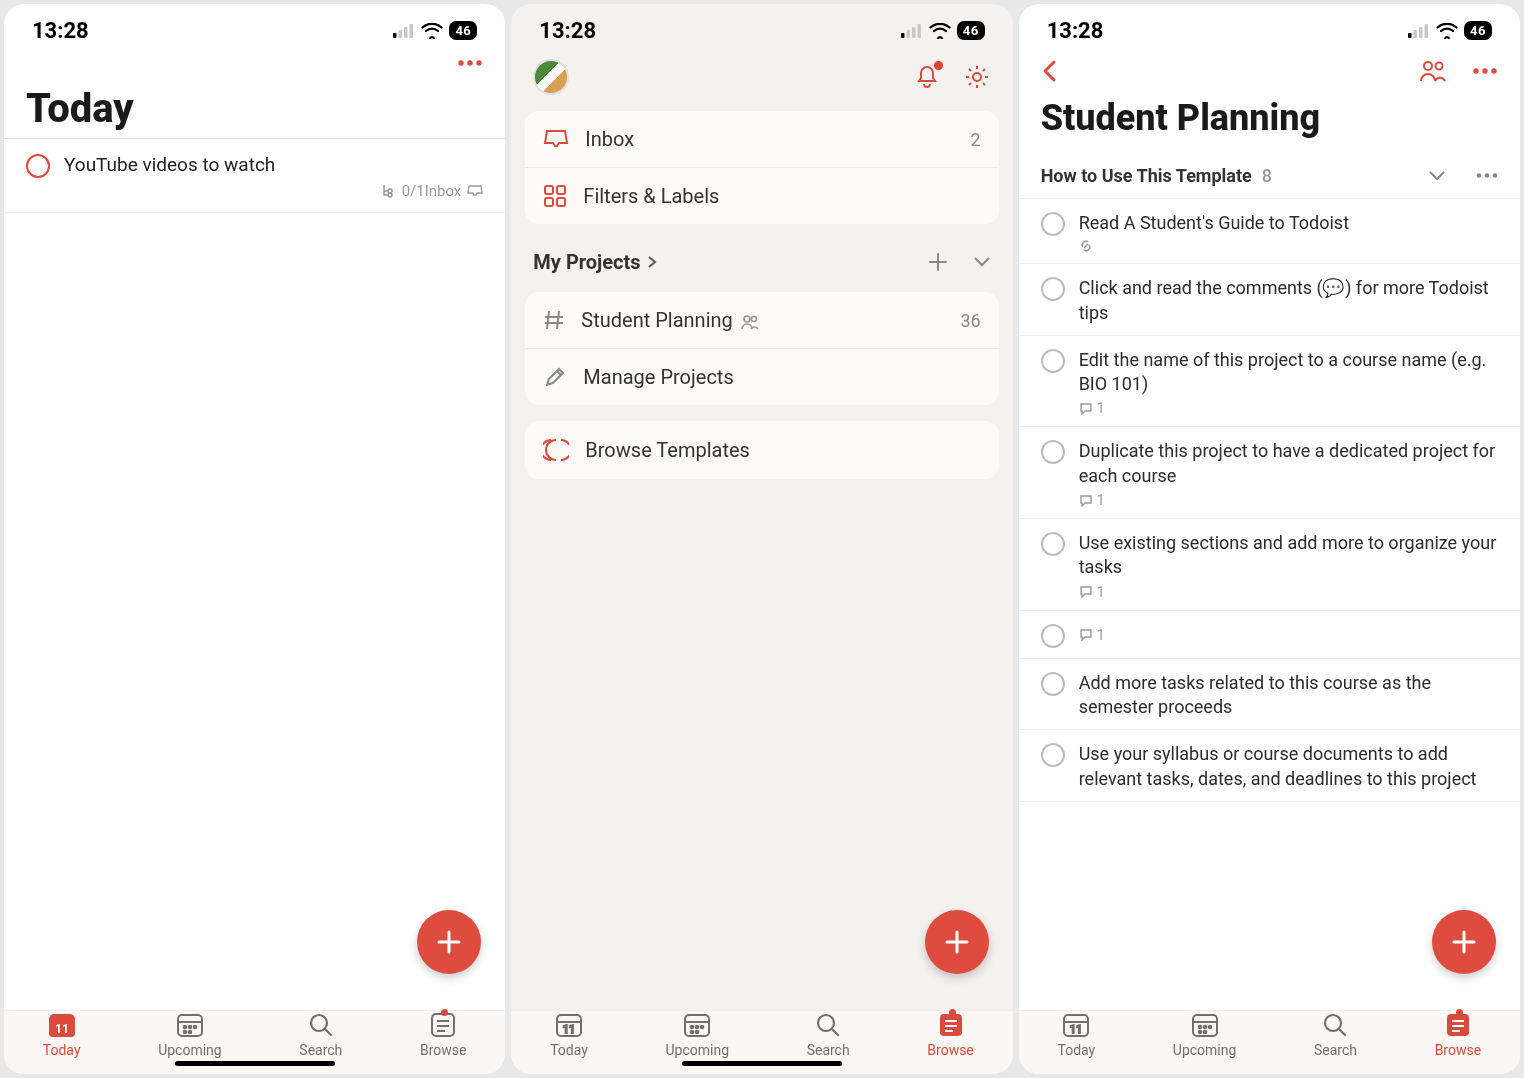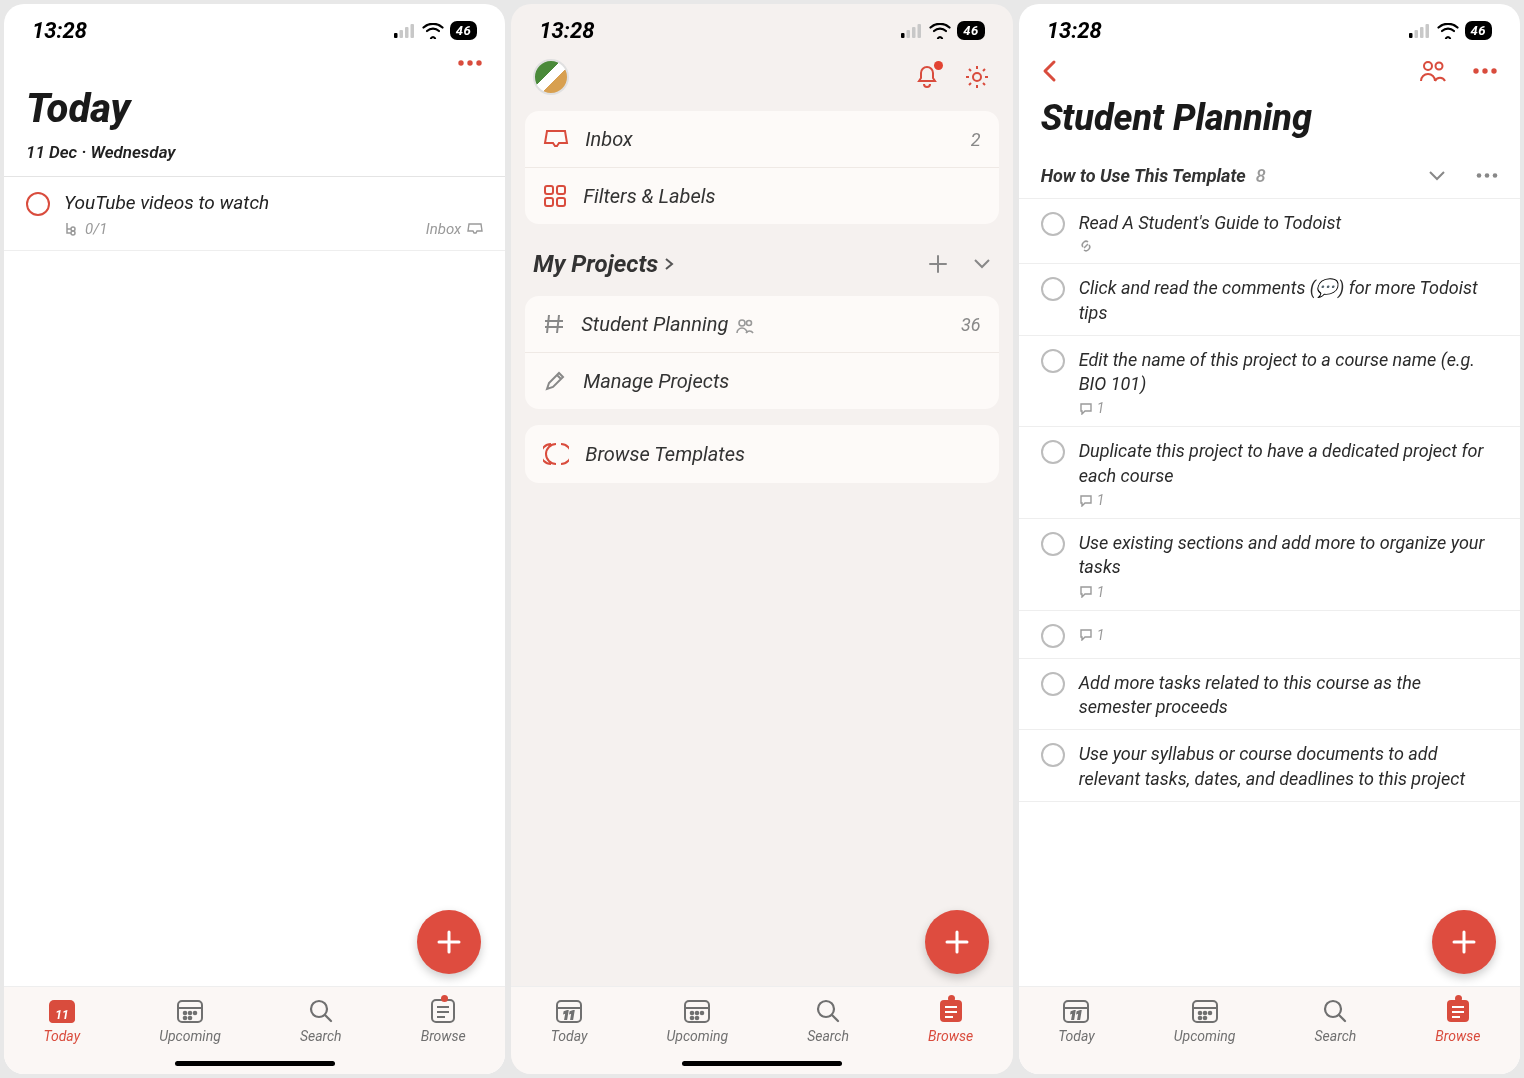--- a/index.html
+++ b/index.html
@@ -13,21 +13,20 @@
     height: 1078px;
   }
   .phone {
     flex: 1;
     background: #ffffff;
     border-radius: 20px;
     display: flex;
     flex-direction: column;
     overflow: hidden;
     position: relative;
-    font-style: italic;
   }
   .phone.tinted { background: #f5f1ef; }
   
   .status-bar {
     display: flex;
     justify-content: space-between;
     align-items: center;
     padding: 14px 28px 8px 28px;
     font-weight: 700;
     font-size: 22px;
@@ -68,36 +67,36 @@
     display: flex; align-items: flex-start; padding: 14px 22px 12px 22px;
     border-bottom: 1px solid #eee; gap: 14px;
   }
   .task-row .circle {
     width: 24px; height: 24px; border: 2.5px solid #d94c3d; border-radius: 50%;
     flex-shrink: 0; margin-top: 1px;
   }
   .task-row .circle.gray-c { border-color: #bcbcbc; }
   .task-body { flex: 1; }
   .task-title { font-size: 19px; color: #222; }
-  .task-meta-row { display: flex; justify-content: space-between; align-items: center; margin-top: 6px; }
+  .task-meta-row { display: flex; justify-content: flex-end; align-items: center; margin-top: 6px; }
   .task-meta { display: flex; align-items: center; gap: 5px; color: #9a9a9a; font-size: 15px; }
   .task-right { display: flex; align-items: center; gap: 6px; color: #9a9a9a; font-size: 15px; }
   
   .fab {
     position: absolute; right: 24px; bottom: 100px;
     width: 64px; height: 64px; border-radius: 50%;
     background: #de4c3f; display: flex; align-items: center; justify-content: center;
     box-shadow: 0 4px 10px rgba(0,0,0,0.2);
   }
   
   .tabbar {
     position: absolute; bottom: 0; left: 0; right: 0;
-    height: 88px; background: #fbf7f5;
+    height: 64px; background: #fbf7f5;
     display: flex; justify-content: space-around; align-items: flex-start;
-    padding-top: 10px; border-top: 1px solid #eee;
+    border-top: 1px solid #eee;
   }
   .tab {
     display: flex; flex-direction: column; align-items: center; gap: 3px;
     font-size: 14px; color: #707070; position: relative;
   }
   .tab.active { color: #d94c3d; }
   .tab .dot { position: absolute; top: -2px; right: 18px; width: 7px; height: 7px; background: #d94c3d; border-radius: 50%; }
   .home-indicator {
     position: absolute; bottom: 8px; left: 50%; transform: translateX(-50%);
     width: 160px; height: 5px; background: #000; border-radius: 3px;
@@ -108,21 +107,21 @@
   }
   .list-item {
     display: flex; align-items: center; padding: 16px 18px; gap: 16px;
     border-bottom: 1px solid #efe9e5;
   }
   .list-item:last-child { border-bottom: none; }
   .list-label { flex: 1; font-size: 20px; color: #333; }
   .list-count { color: #888; font-size: 18px; }
   .section-head {
     display: flex; align-items: center; padding: 18px 22px 10px 22px;
-    font-weight: 700; font-size: 24px; color: #333; gap: 6px;
+    font-weight: 700; font-size: 20px; color: #333; gap: 6px;
   }
   .section-head .spacer { flex: 1; }
   
   .proj-title { font-size: 36px; font-weight: 800; padding: 6px 22px 14px 22px; color: #1a1a1a; }
   .sect-row {
     display: flex; align-items: center; padding: 12px 22px 12px 22px;
     border-bottom: 1px solid #eee; font-size: 18px; font-weight: 700; color: #333; gap: 10px;
   }
   .sect-row .count { color: #999; font-weight: 500; }
   .sect-row .spacer { flex: 1; }
@@ -156,21 +155,20 @@
     <span class="icon-btn red">
       <svg width="26" height="8" viewBox="0 0 26 8">
           <circle cx="4" cy="4" r="2.7" fill="currentColor"></circle>
           <circle cx="13" cy="4" r="2.7" fill="currentColor"></circle>
           <circle cx="22" cy="4" r="2.7" fill="currentColor"></circle>
         </svg>
     </span>
   </div>
 
   <div class="big-title">Today</div>
-  <div class="date-sub">11 Dec · Wednesday</div>
   <div class="divider"></div>
 
   <div class="task-row">
     <div class="circle"></div>
     <div class="task-body">
       <div class="task-title">YouTube videos to watch</div>
       <div class="task-meta-row">
         <div class="task-meta">
           <svg width="16" height="16" viewBox="0 0 16 16" stroke="#9a9a9a" fill="none" stroke-width="1.5">
               <path d="M3 2 v6 h4 M3 2 v10 h4"></path>

